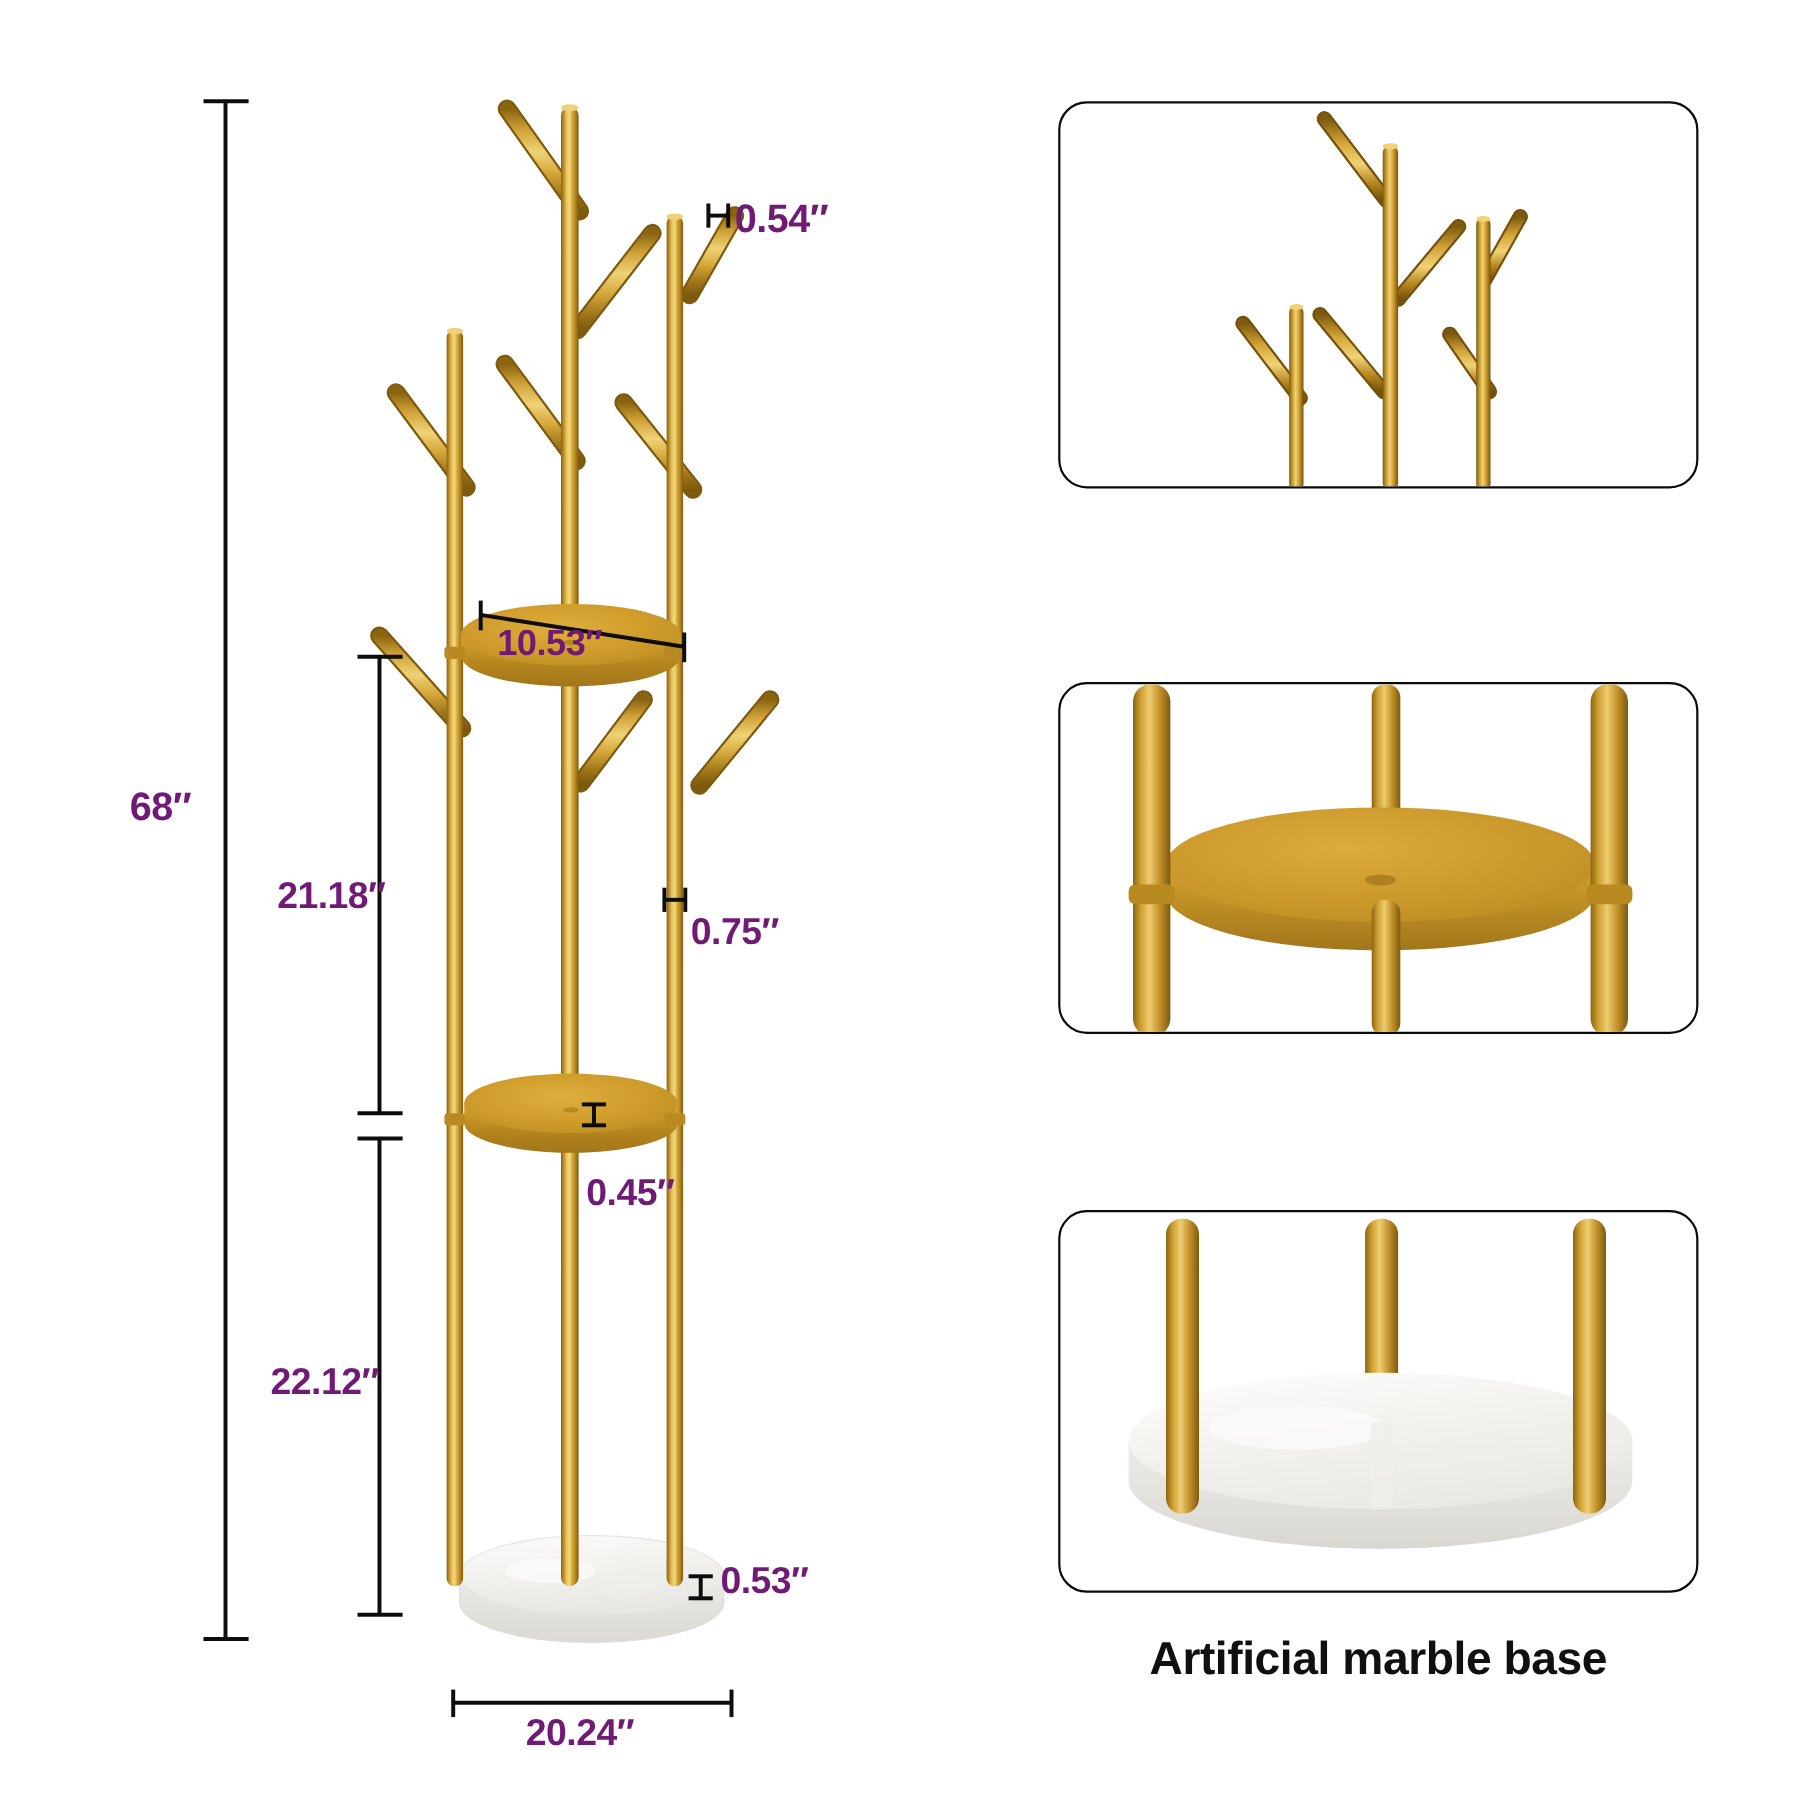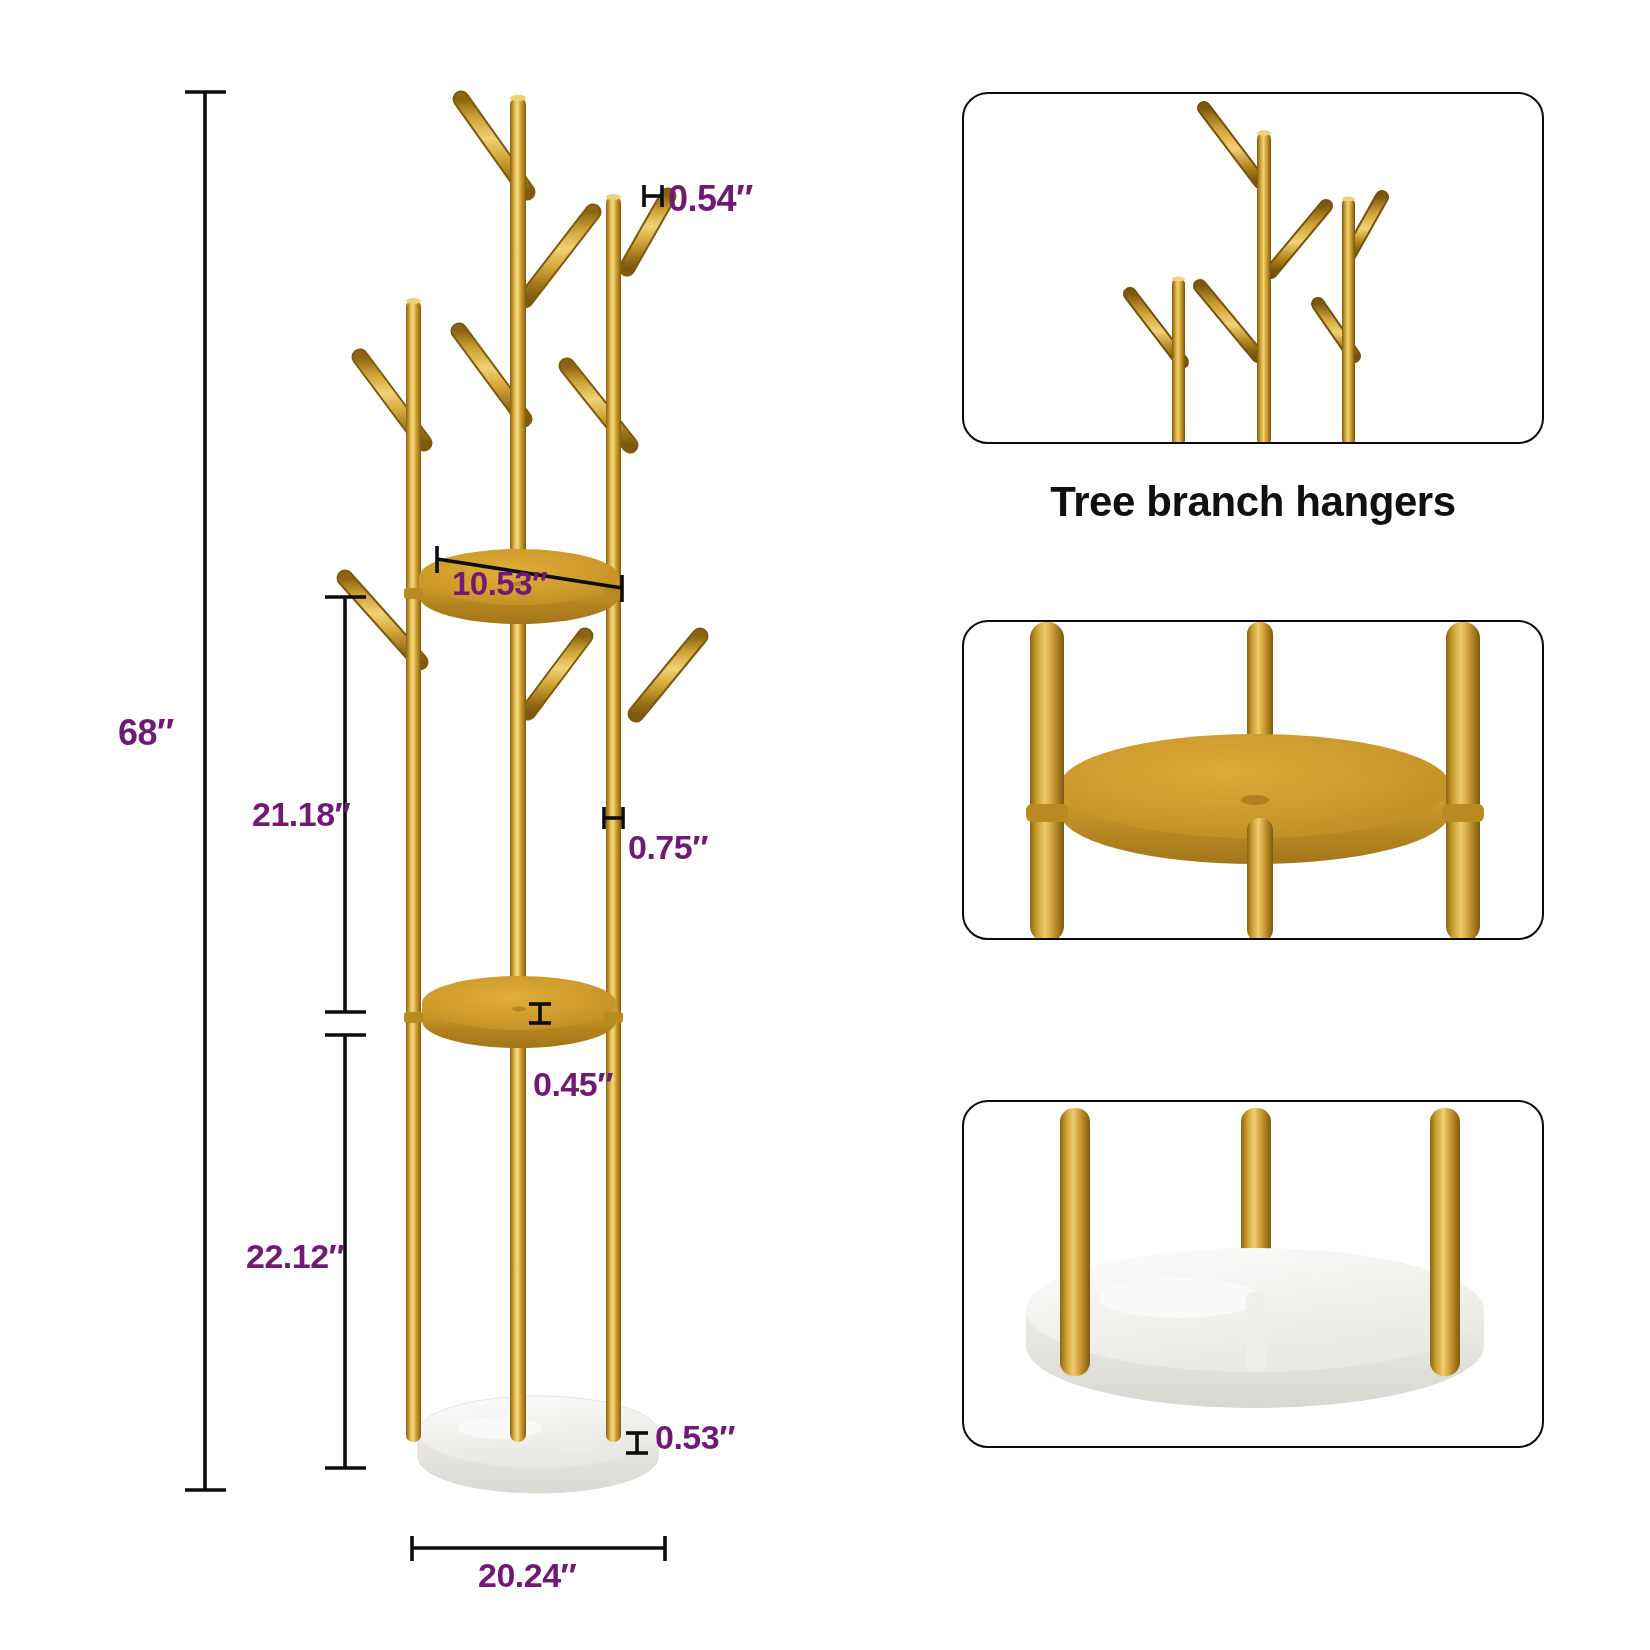--- a/index.html
+++ b/index.html
@@ -277,21 +277,20 @@
       </g>
 
       <rect x="208" y="184" width="13" height="168" rx="6" fill="url(#p1pole)"></rect>
       <ellipse cx="214.5" cy="185" rx="6.5" ry="2.6" fill="#f0d277"></ellipse>
       <rect x="293" y="38" width="14" height="314" rx="7" fill="url(#p1pole)"></rect>
       <ellipse cx="300" cy="39" rx="7" ry="2.8" fill="#f0d277"></ellipse>
       <rect x="378" y="104" width="13" height="248" rx="6" fill="url(#p1pole)"></rect>
       <ellipse cx="384.5" cy="105" rx="6.5" ry="2.6" fill="#f0d277"></ellipse>
     </svg>
   </div>
-  <div class="caption cap-1">Tree branch hangers</div>
 
   <div class="panel panel-2">
     <svg viewBox="0 0 582 320" width="582" height="320" xmlns="http://www.w3.org/2000/svg">
       <defs>
         <linearGradient id="p2pole" x1="0" y1="0" x2="1" y2="0">
           <stop offset="0%" stop-color="#8a6410"></stop>
           <stop offset="20%" stop-color="#cd9f30"></stop>
           <stop offset="44%" stop-color="#eecb6d"></stop>
           <stop offset="72%" stop-color="#c2902a"></stop>
           <stop offset="100%" stop-color="#7d5a0e"></stop>
@@ -350,14 +349,15 @@
       <ellipse cx="291" cy="208" rx="229" ry="62" fill="url(#p3top)"></ellipse>
       <ellipse cx="215" cy="196" rx="80" ry="20" fill="#fcfcfb" opacity="0.7"></ellipse>
       <ellipse cx="360" cy="224" rx="62" ry="15" fill="#eeece8" opacity="0.6"></ellipse>
 
       <rect x="282" y="190" width="20" height="80" rx="6" fill="#efeeeb" opacity="0.85"></rect>
 
       <rect x="96" y="6" width="30" height="268" rx="14" fill="url(#p3pole)"></rect>
       <rect x="466" y="6" width="30" height="268" rx="14" fill="url(#p3pole)"></rect>
     </svg>
   </div>
+  <div class="caption cap-3">Artificial marble base</div>
 
 </div>
 
 </body></html>

